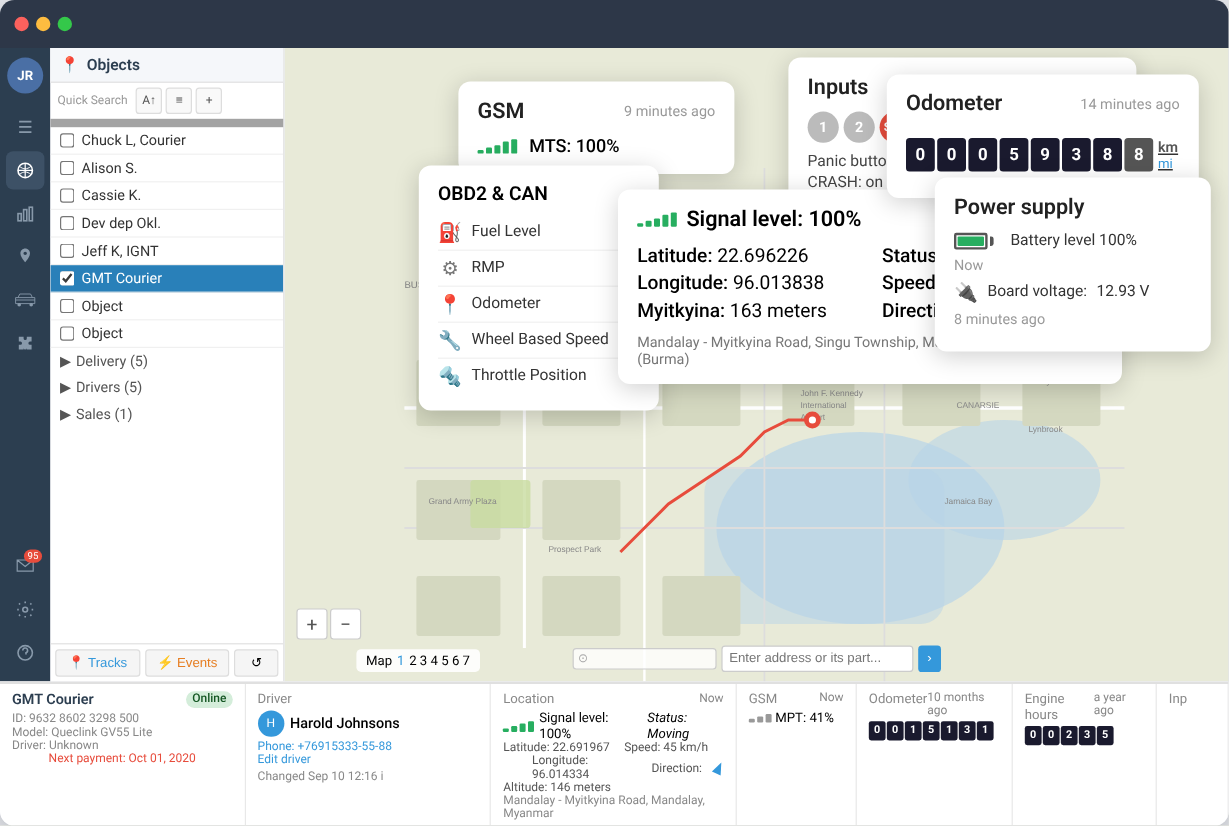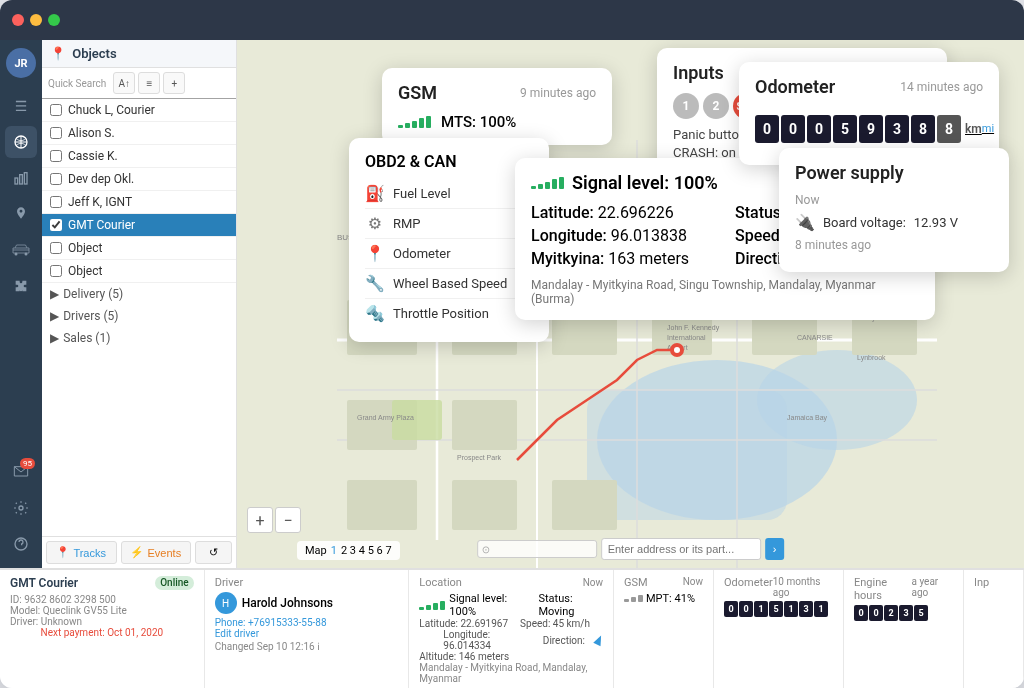--- a/index.html
+++ b/index.html
@@ -101,21 +101,21 @@
       font-weight: 600;
       font-size: 13px;
       color: #2c3e50;
       gap: 6px;
     }
     .objects-toolbar {
       display: flex;
       align-items: center;
       padding: 4px 6px;
       gap: 3px;
-      border-bottom: 1px solid #a3a3a3;
+      border-bottom: 7px solid #a3a3a3;
     }
     .quick-search-label {
       font-size: 10px;
       color: #999;
       margin-right: 4px;
     }
     .toolbar-btn {
       width: 22px; height: 22px;
       border: 1px solid #ddd;
       background: #f9f9f9;
@@ -292,21 +292,21 @@
     .digit-box {
       width: 24px; height: 28px;
       background: #1a1a2e;
       color: white;
       display: flex; align-items: center; justify-content: center;
       font-size: 14px; font-weight: bold;
       border-radius: 3px;
     }
     .odometer-units {
       display: flex;
-      flex-direction: row;
+      flex-direction: column;
       margin-left: 4px;
       font-size: 12px;
       text-decoration: underline;
     }
     .unit-km { color: #555; font-weight: 600; }
     .unit-mi { color: #3498db; font-size: 11px; }
 
     
     .power-card {
       top: 110px;
@@ -767,20 +767,29 @@
             <span class="unit-km">km</span>
             <span class="unit-mi">mi</span>
           </div>
         </div>
       </div>
 
       <div class="popup-card power-card" style="top:108px; right:15px; z-index:8;">
         <div class="card-header">
           <span class="card-title">Power supply</span>
         </div>
+        <div class="power-row">
+          <div class="battery-icon">
+            <div class="battery-body">
+              <div class="battery-fill" style="width:100%;"></div>
+            </div>
+            <div class="battery-tip"></div>
+          </div>
+          <span>Battery level 100%</span>
+        </div>
         <div class="time-label">Now</div>
         <div class="power-row">
           <span style="font-size:16px;">🔌</span>
           <span>Board voltage:</span>
           <span>12.93 V</span>
         </div>
         <div class="time-label">8 minutes ago</div>
       </div>
 
     </div>
@@ -816,21 +825,21 @@
         <span style="font-size:10px; color:#888;">Now</span>
       </div>
       <div style="display:flex; align-items:center; gap:4px; font-size:11px;">
         <div class="signal-bars">
           <div class="bar" style="height:3px; background:#27ae60"></div>
           <div class="bar" style="height:5px; background:#27ae60"></div>
           <div class="bar" style="height:7px; background:#27ae60"></div>
           <div class="bar" style="height:9px; background:#27ae60"></div>
         </div>
         <span>Signal level: 100%</span>
-        <span style="margin-left:8px;">Status: Moving</span>
+        <span style="margin-left:8px;font-style:italic;">Status: Moving</span>
       </div>
       <div style="font-size:10px; color:#555; display:flex; gap:12px;">
         <span>Latitude: 22.691967</span>
         <span>Speed: 45 km/h</span>
       </div>
       <div style="font-size:10px; color:#555; display:flex; gap:10px; align-items:center;margin-left:24px;">
         <span>Longitude: 96.014334</span>
         <span>Direction:</span>
         <div class="nav-arrow" style="transform:rotate(25deg); border-bottom:10px solid #3498db; border-left:4px solid transparent; border-right:4px solid transparent;"></div>
       </div>

